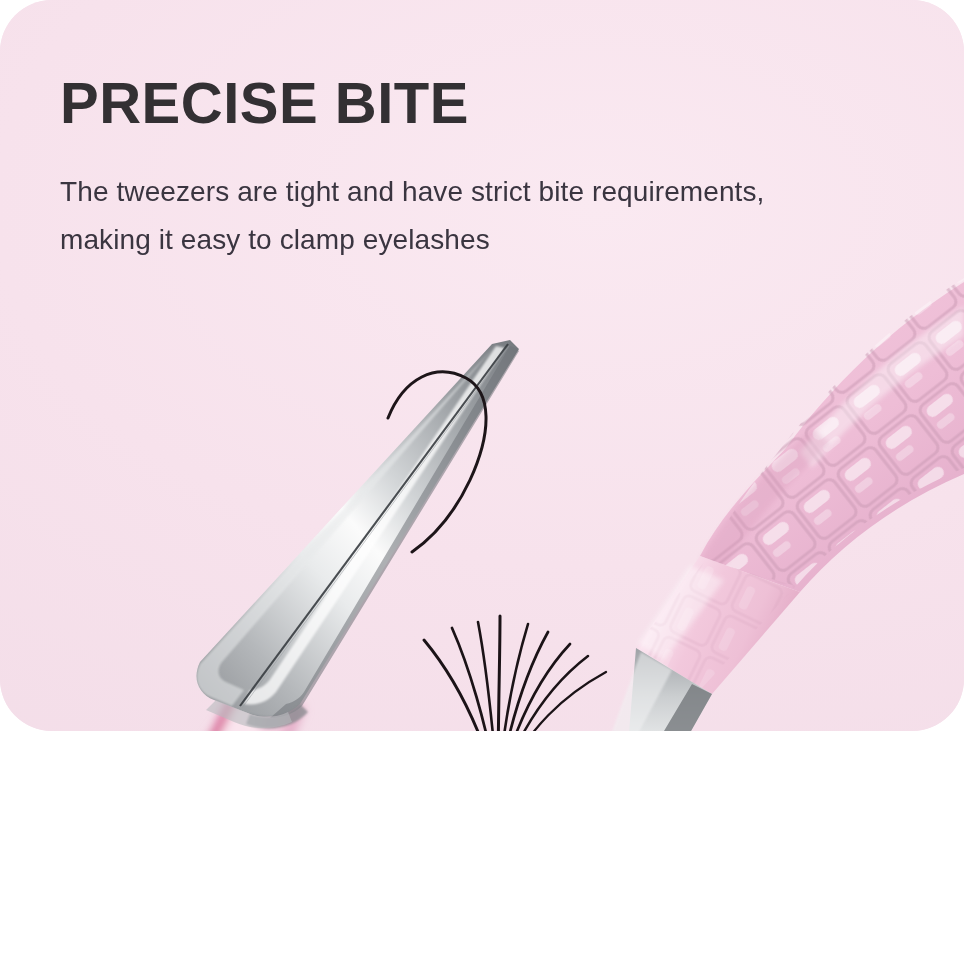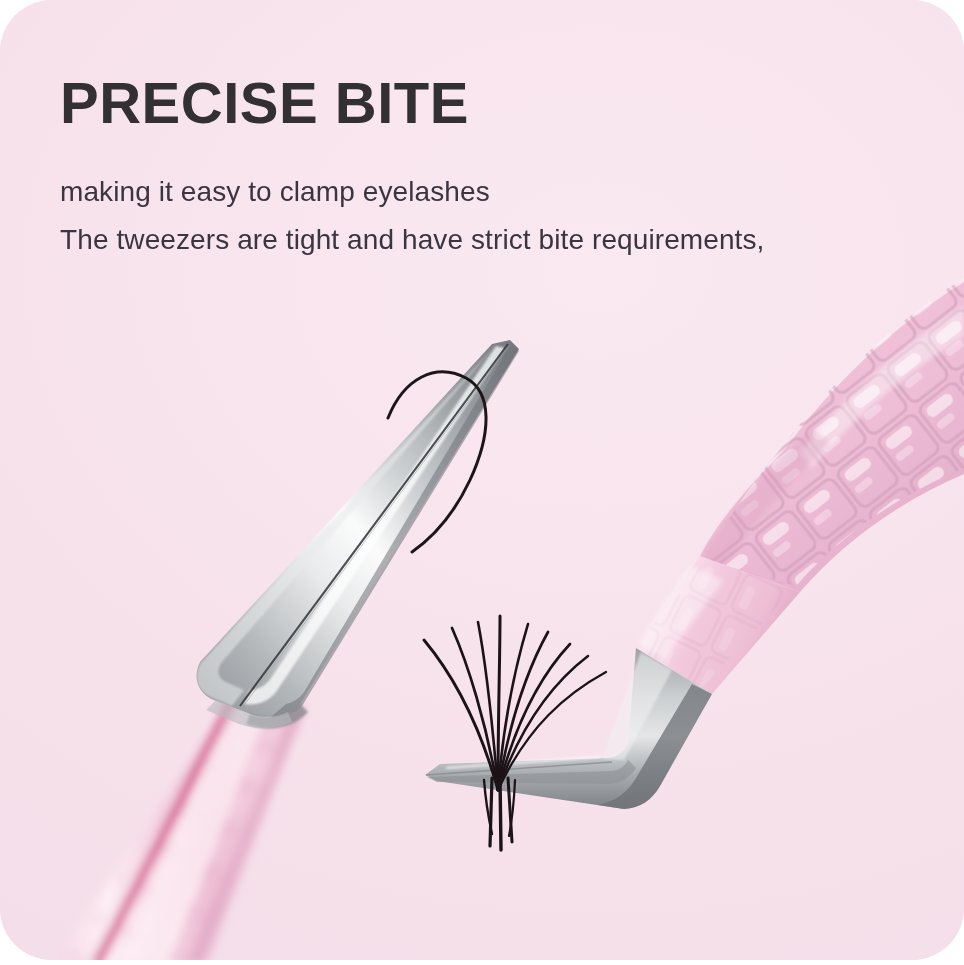--- a/index.html
+++ b/index.html
@@ -1,19 +1,19 @@
 <!DOCTYPE html>
 <html><head>
 <meta charset="utf-8">
 <style>
   html,body{margin:0;padding:0;background:#ffffff;}
   body{width:964px;height:965px;overflow:hidden;
        font-family:"Liberation Sans","DejaVu Sans",sans-serif;}
 
-  #card{position:absolute;left:0;top:0;width:964px;height:960px;
+  #card{position:absolute;left:0;top:0;width:964px;height:731px;
         border-radius:52px;overflow:hidden;
         background:#f7e2ec;}
 
   
   #bg-wash{position:absolute;inset:0;
       background:radial-gradient(120% 95% at 62% 28%, #fae9f1 0%, #f7e2ec 52%, #f3dde8 100%);}
 
   
   #text-block{position:absolute;left:60px;top:72px;width:800px;}
   #title{font-size:58px;line-height:62px;font-weight:bold;letter-spacing:0.5px;
@@ -248,17 +248,17 @@
                    C 492 392 492 432 470 480
                    C 454 514 432 538 412 552" stroke-width="3.0"></path>
         </g>
       </g>
     </svg>
   </div>
 
   <div id="text-block">
     <h1 id="title" style="color: rgb(51, 48, 51);">PRECISE BITE</h1>
     <p id="subtitle" style="color: rgb(58, 53, 64);">
+      <span>The tweezers are tight and have strict bite requirements,</span>
       <span style="display:block;">making it easy to clamp eyelashes</span>
-      <span>The tweezers are tight and have strict bite requirements,</span>
     </p>
   </div>
 </div>
 
 </body></html>

